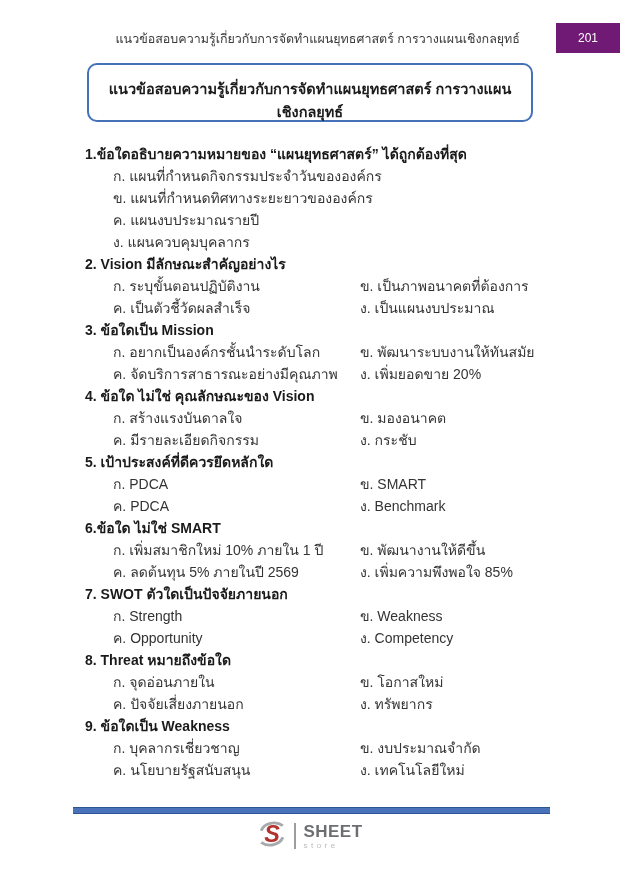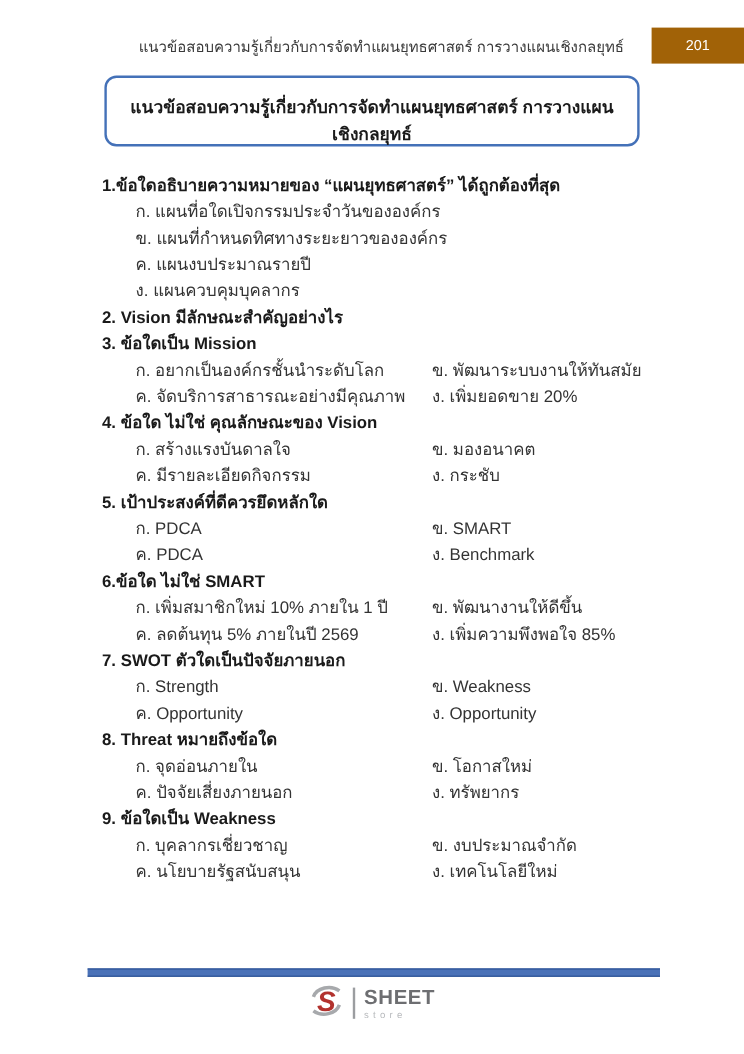--- a/index.html
+++ b/index.html
@@ -16,22 +16,22 @@
   .running-header {
     position: absolute; top: 23px; left: 0; right: 0; height: 30px;
   }
   .running-header .hdr-text {
     position: absolute; right: 100px; top: 0; height: 30px;
     line-height: 32px; font-size: 12.5px; color: #3a3a3a;
     white-space: nowrap;
   }
   .page-box {
     position: absolute; right: 0; top: 0;
-    width: 77px; height: 30px;
-    background: #a16207; color: #ffffff;
+    width: 64px; height: 30px;
+    background: #701a75; color: #ffffff;
     font-size: 12px; text-align: center; line-height: 30px;
   }
 
   
   .title-box {
     position: absolute; top: 63px; left: 87px; width: 446px; height: 59px;
     border: 2.5px solid #4471b8; border-radius: 10px;
     background: #ffffff;
     text-align: center;
   }
@@ -95,29 +95,35 @@
 
 <div class="title-box">
   <div class="title-text">แนวข้อสอบความรู้เกี่ยวกับการจัดทำแผนยุทธศาสตร์ การวางแผนเชิงกลยุทธ์</div>
 </div>
 
 <div class="questions">
 
   <div class="q">
     <div class="q-text">1.ข้อใดอธิบายความหมายของ “แผนยุทธศาสตร์” ได้ถูกต้องที่สุด</div>
     <div class="opts-1col">
-      <div class="opt">ก. แผนที่อใดเปิจกรรมประจำวันขององค์กร</div>
+      <div class="opt">ก. แผนที่กำหนดกิจกรรมประจำวันขององค์กร</div>
       <div class="opt">ข. แผนที่กำหนดทิศทางระยะยาวขององค์กร</div>
       <div class="opt">ค. แผนงบประมาณรายปี</div>
       <div class="opt">ง. แผนควบคุมบุคลากร</div>
     </div>
   </div>
 
   <div class="q">
     <div class="q-text">2. Vision มีลักษณะสำคัญอย่างไร</div>
+    <div class="opts-2col">
+      <div class="opt">ก. ระบุขั้นตอนปฏิบัติงาน</div>
+      <div class="opt">ข. เป็นภาพอนาคตที่ต้องการ</div>
+      <div class="opt">ค. เป็นตัวชี้วัดผลสำเร็จ</div>
+      <div class="opt">ง. เป็นแผนงบประมาณ</div>
+    </div>
   </div>
 
   <div class="q">
     <div class="q-text">3. ข้อใดเป็น Mission</div>
     <div class="opts-2col">
       <div class="opt">ก. อยากเป็นองค์กรชั้นนำระดับโลก</div>
       <div class="opt">ข. พัฒนาระบบงานให้ทันสมัย</div>
       <div class="opt">ค. จัดบริการสาธารณะอย่างมีคุณภาพ</div>
       <div class="opt">ง. เพิ่มยอดขาย 20%</div>
     </div>
@@ -152,21 +158,21 @@
       <div class="opt">ง. เพิ่มความพึงพอใจ 85%</div>
     </div>
   </div>
 
   <div class="q">
     <div class="q-text">7. SWOT ตัวใดเป็นปัจจัยภายนอก</div>
     <div class="opts-2col">
       <div class="opt">ก. Strength</div>
       <div class="opt">ข. Weakness</div>
       <div class="opt">ค. Opportunity</div>
-      <div class="opt">ง. Opportunity</div>
+      <div class="opt">ง. Competency</div>
     </div>
   </div>
 
   <div class="q">
     <div class="q-text">8. Threat หมายถึงข้อใด</div>
     <div class="opts-2col">
       <div class="opt">ก. จุดอ่อนภายใน</div>
       <div class="opt">ข. โอกาสใหม่</div>
       <div class="opt">ค. ปัจจัยเสี่ยงภายนอก</div>
       <div class="opt">ง. ทรัพยากร</div>

